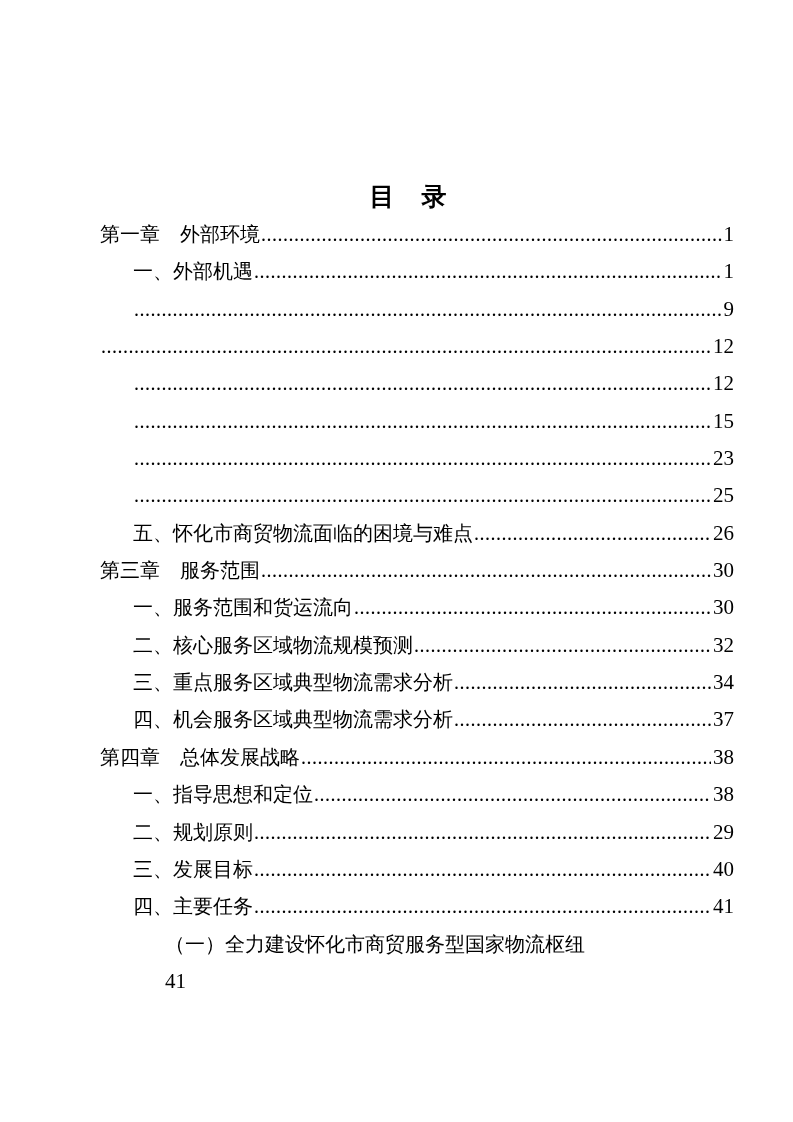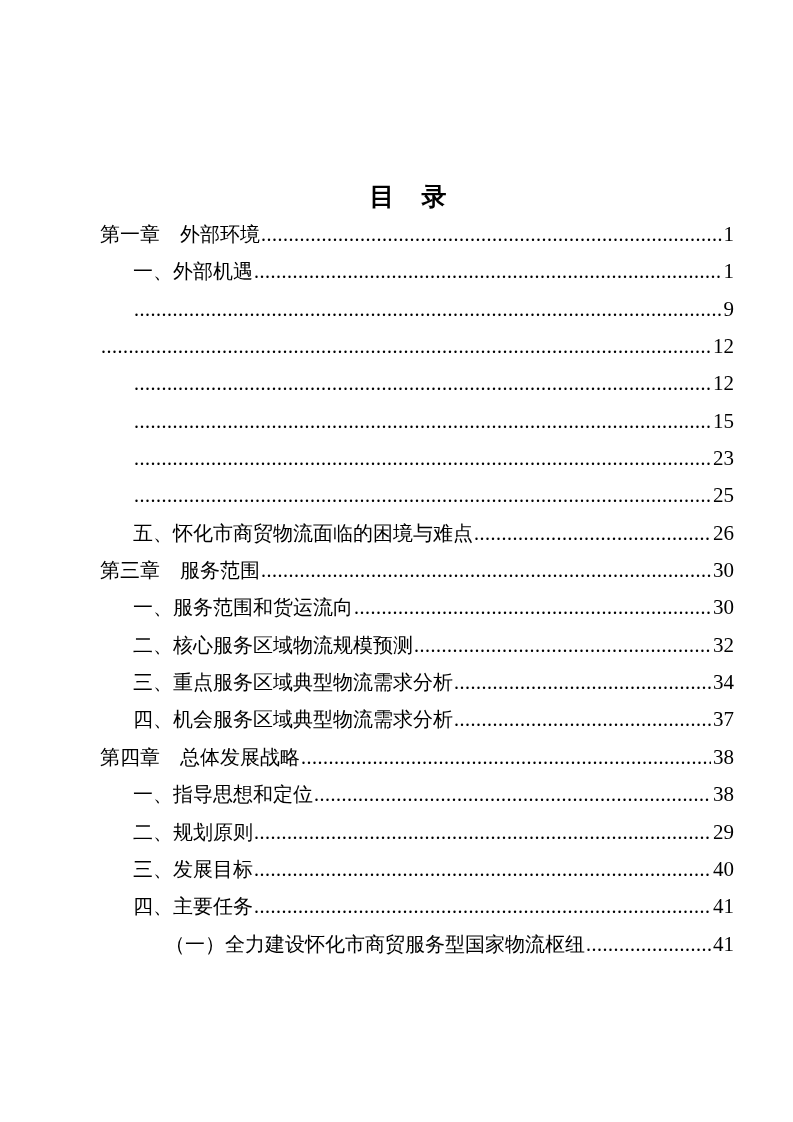--- a/index.html
+++ b/index.html
@@ -35,21 +35,21 @@
   .toc-row {
     display: flex;
     align-items: flex-start;
     height: 37.35px;
     line-height: 37.35px;
     font-size: 20px;
     white-space: nowrap;
     cursor: default;
   }
   .toc-row.lvl1 { padding-left: 33px; }
-  .toc-row.lvl2 { padding-left: 65px; }
+  .toc-row.lvl2 { padding-left: 65px; flex-direction: column; }
   .toc-label { flex: 0 0 auto; }
   .dots {
     flex: 1 1 auto;
     overflow: hidden;
     white-space: nowrap;
     margin-left: 1px;
     margin-right: 2px;
     font-family: "Liberation Serif", "DejaVu Serif", serif;
     font-size: 20px;
     letter-spacing: 0.5px;

